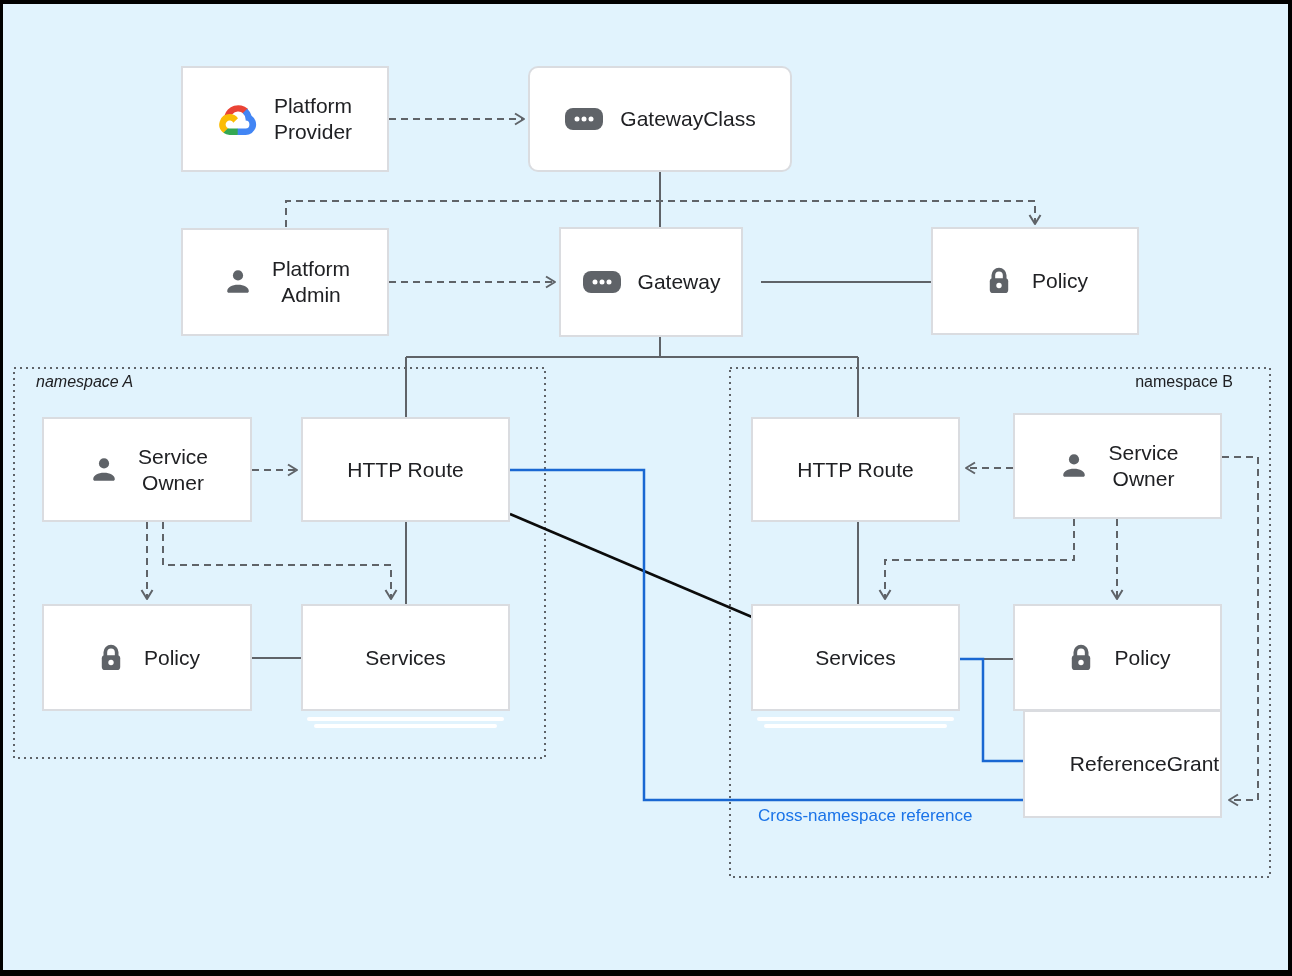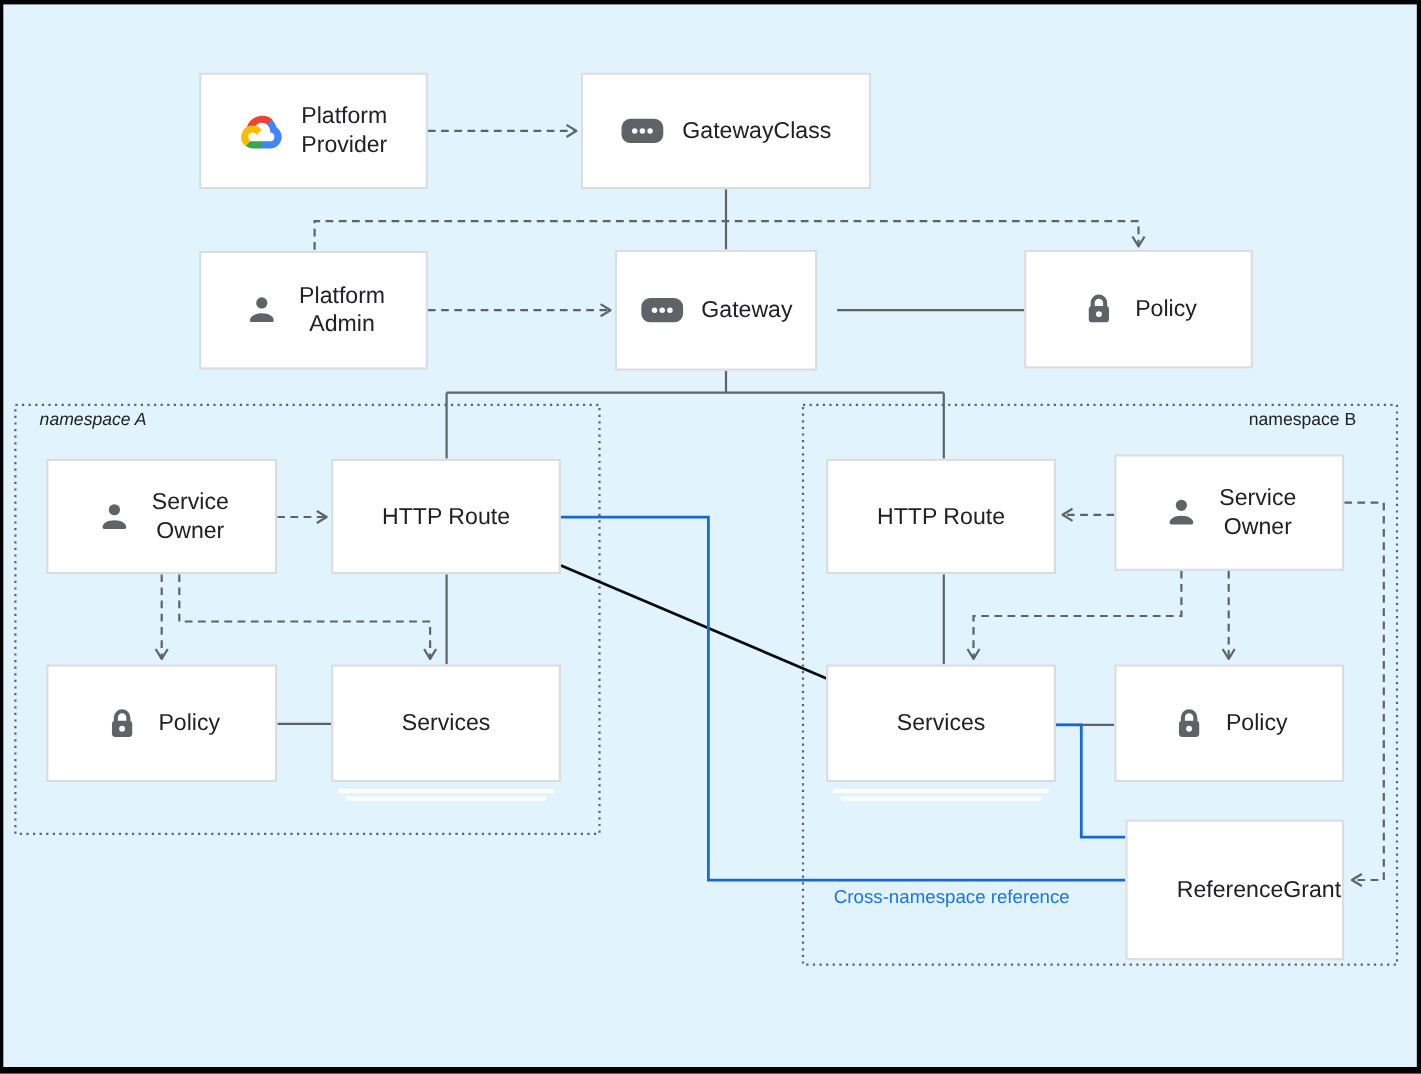--- a/index.html
+++ b/index.html
@@ -19,33 +19,33 @@
   .node { position:absolute; z-index:2; background:#fff;
           border:2px solid var(--box-border,#dadce0);
           display:flex; align-items:center; justify-content:center; gap:16px;
           color:var(--text,#202124); font-size:21px; line-height:26px; }
   .node .lbl { white-space:nowrap; }
   .node .ln  { display:block; text-align:center; }
   .icon { display:flex; align-items:center; justify-content:center; }
 
   
   #n-pp  { left:181px;  top:66px;  width:208px; height:106px; }
-  #n-gc  { left:528px;  top:66px;  width:264px; height:106px; }
+  #n-gc  { left:528px;  top:66px;  width:264px; height:106px;border-radius:10px; }
   #n-pa  { left:181px;  top:228px; width:208px; height:108px; }
   #n-gw  { left:559px;  top:227px; width:184px; height:110px; }
   #n-pt  { left:931px;  top:227px; width:208px; height:108px; }
   #n-soa { left:42px;   top:417px; width:210px; height:105px; }
   #n-hra { left:301px;  top:417px; width:209px; height:105px; }
   #n-pola{ left:42px;   top:604px; width:210px; height:107px; }
   #n-sva { left:301px;  top:604px; width:209px; height:107px; }
   #n-hrb { left:751px;  top:417px; width:209px; height:105px; }
   #n-sob { left:1013px; top:413px; width:209px; height:106px; }
   #n-svb { left:751px;  top:604px; width:209px; height:107px; }
   #n-polb{ left:1013px; top:604px; width:209px; height:107px; }
-  #n-rg  { left:1023px; top:745px; width:199px; height:128px;padding-left:44px; }
+  #n-rg  { left:1023px; top:710px; width:199px; height:108px;padding-left:44px; }
 
   .ns-label { position:absolute; z-index:2; font-size:16px; color:var(--text,#202124); }
   #ns-a-label { left:36px;  top:373px;font-style:italic; }
   #ns-b-label { right:59px; top:373px;text-align:right; }
   .cross-label { position:absolute; z-index:2; left:758px; top:806px;
                  font-size:17px; color:var(--blue-text,#1a73e8); }
 
   .stackbar { position:absolute; z-index:2; background:#fff; height:4px; border-radius:2px; }
   #sva-b1 { left:307px; top:717px; width:197px; }
   #sva-b2 { left:314px; top:724px; width:183px; }

